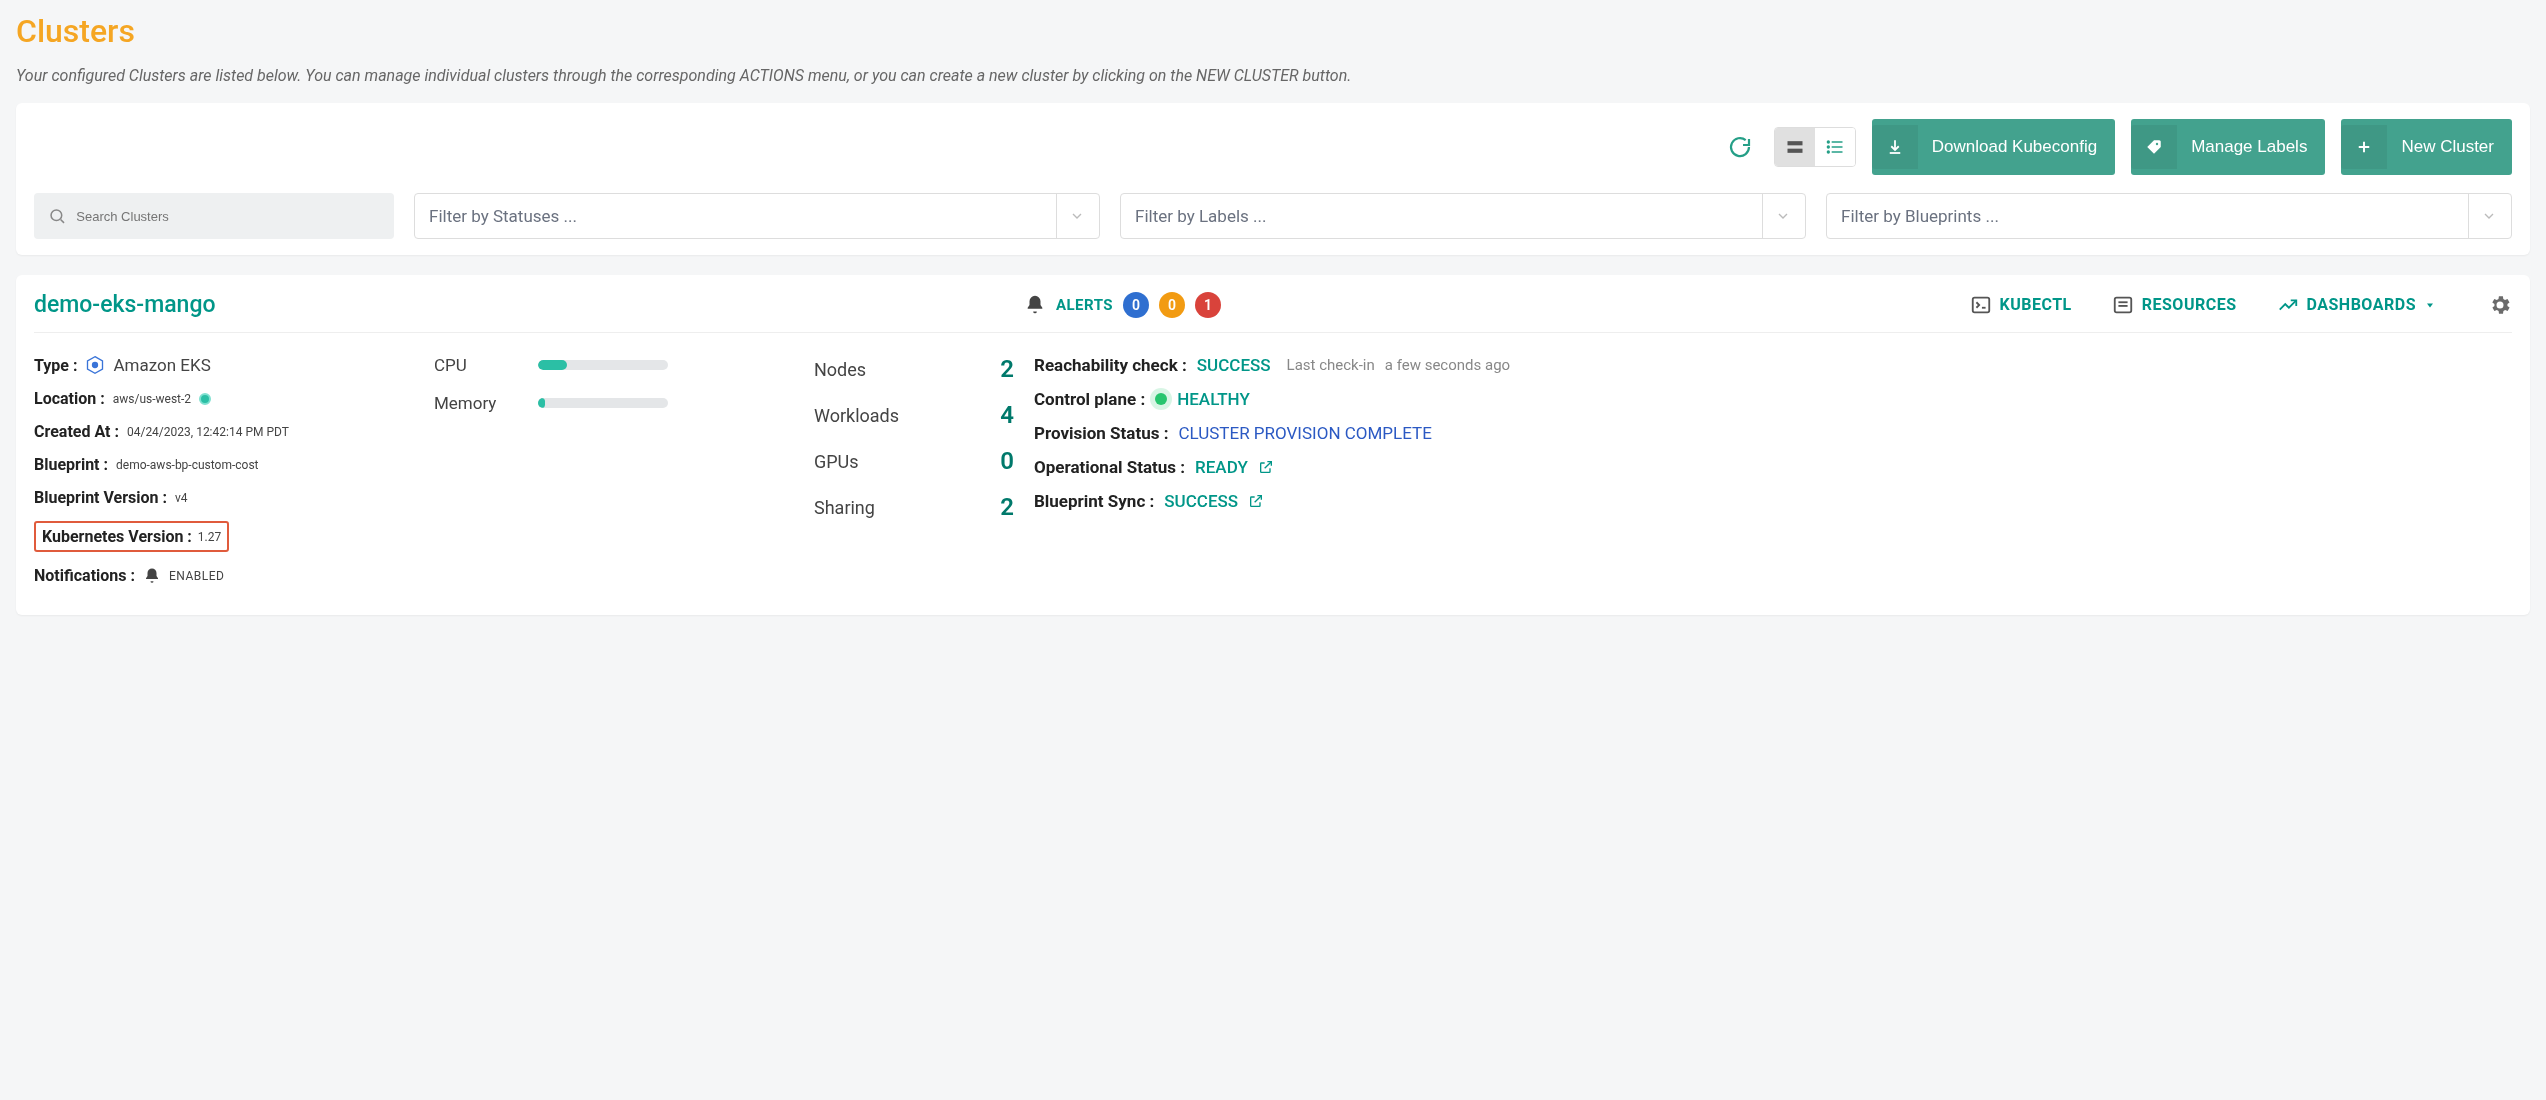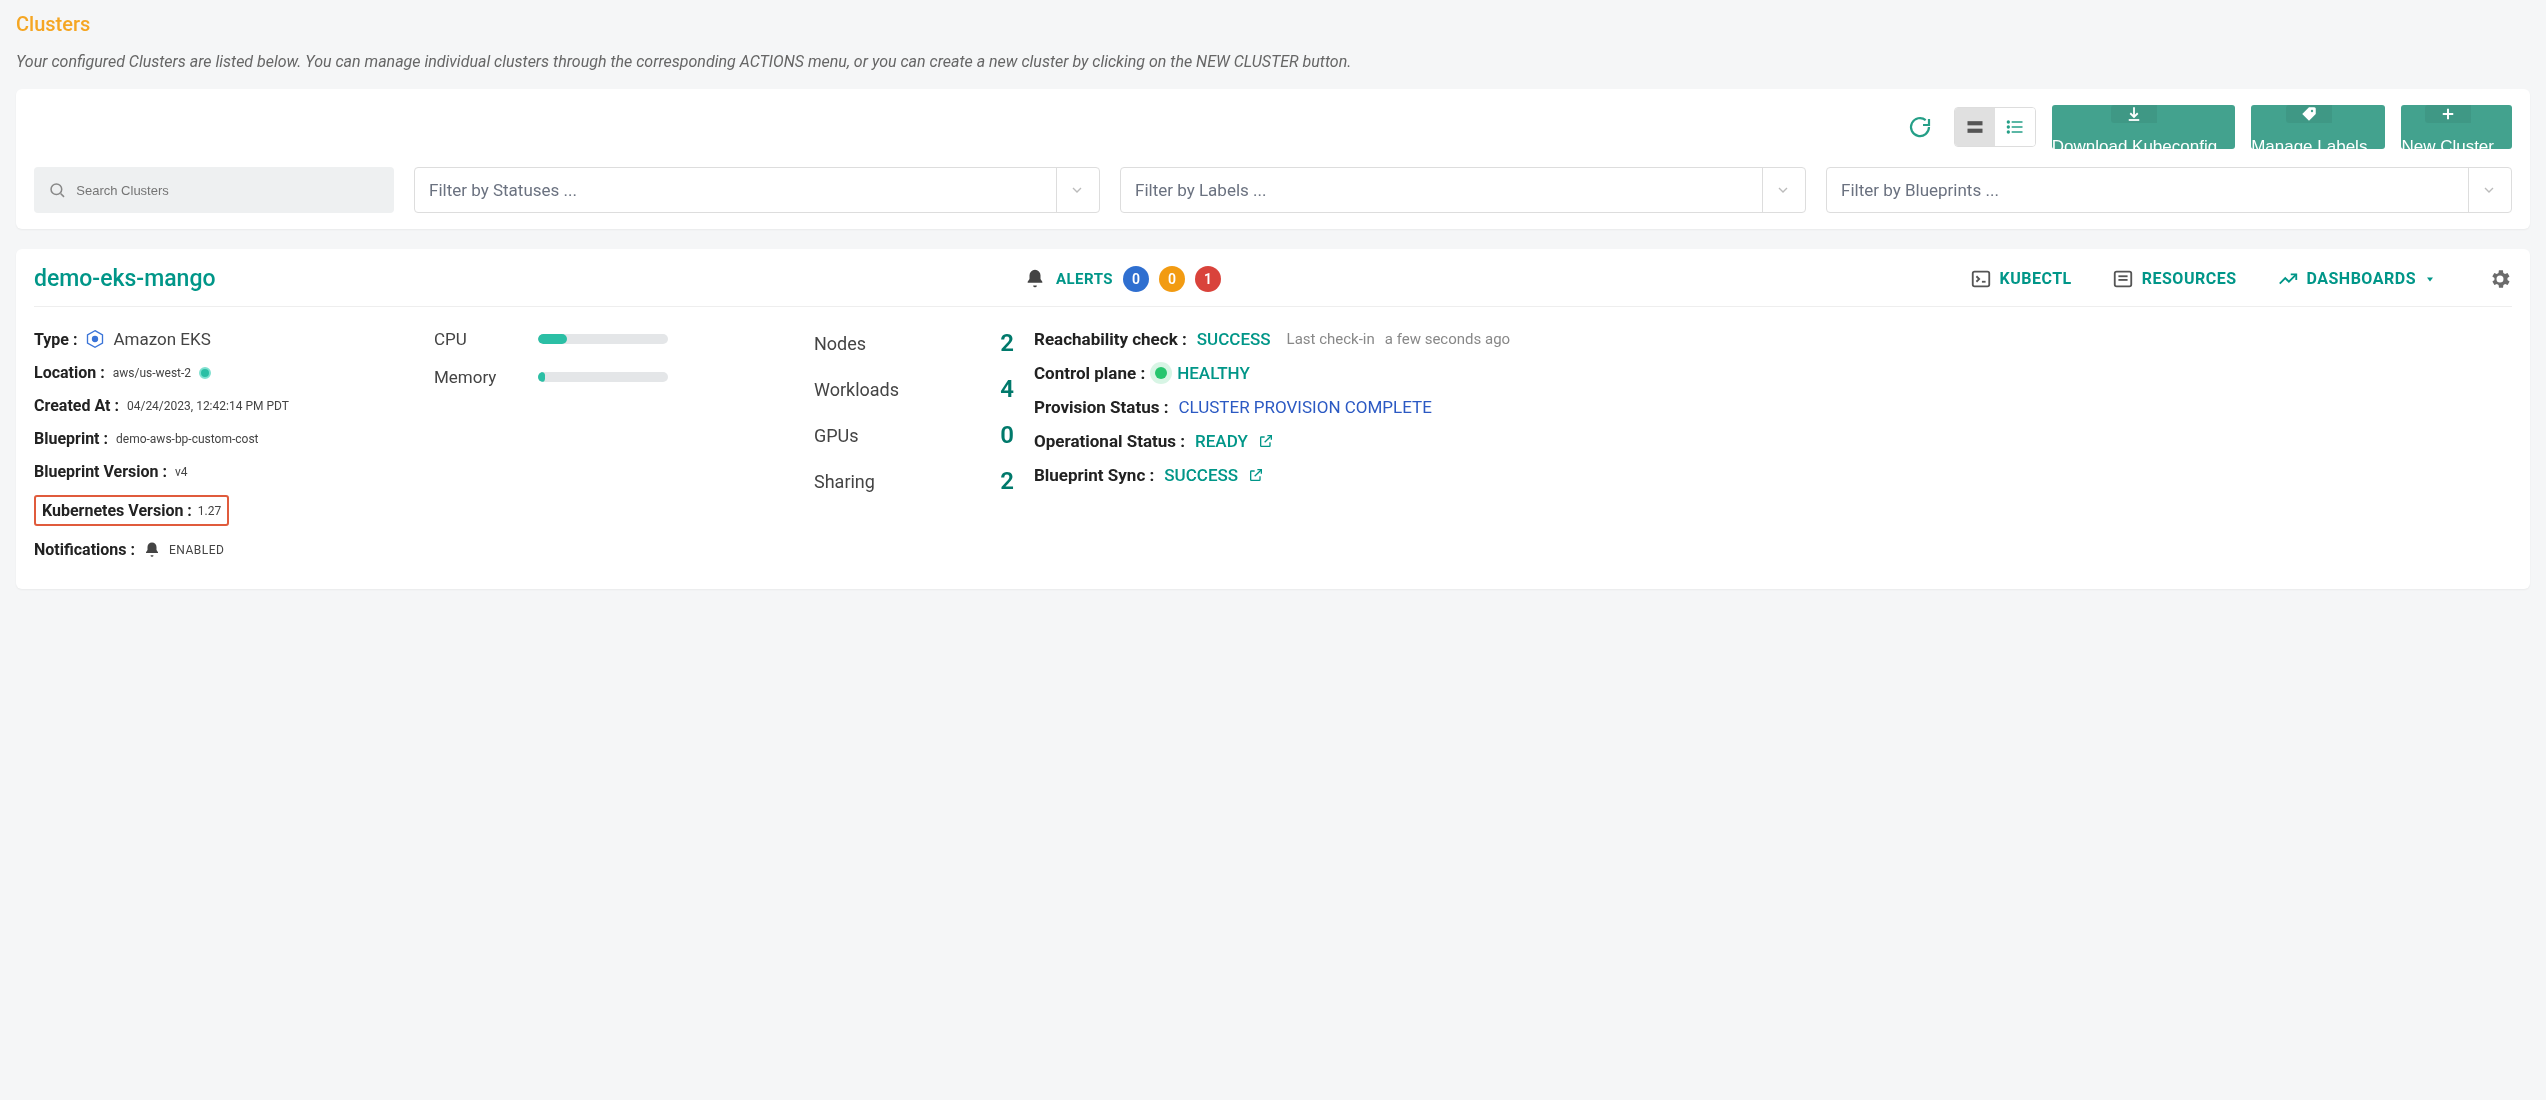--- a/index.html
+++ b/index.html
@@ -7,21 +7,21 @@
     font-family: -apple-system, BlinkMacSystemFont, "Segoe UI", Roboto, Helvetica, Arial, sans-serif;
     background: #f5f6f7;
     color: #333;
     font-size: 15px;
   }
   .page {
     padding: 12px 16px;
   }
   .page-title {
     color: #f5a623;
-    font-size: 20px;
+    font-size: 32px;
     font-weight: 500;
     margin-bottom: 16px;
   }
   .page-subtitle {
     color: #666;
     font-style: italic;
     font-size: 16px;
     margin-bottom: 18px;
   }
   .card {
@@ -65,30 +65,29 @@
     cursor: pointer;
   }
   .view-toggle .seg.active {
     background: #e0e0e0;
     color: #555;
   }
   .btn-green {
     background: #43a28e;
     color: #fff;
     border: none;
-    height: 44px;
+    height: 56px;
     padding: 0 18px 0 0;
     border-radius: 3px;
     display: inline-flex;
     align-items: center;
     font-size: 17px;
     font-weight: 500;
     cursor: pointer;
     gap: 14px;
-    flex-direction: column;
   }
   .btn-green .leading {
     background: rgba(0,0,0,0.06);
     width: 46px;
     height: 44px;
     display: inline-flex;
     align-items: center;
     justify-content: center;
     border-top-left-radius: 3px;
     border-bottom-left-radius: 3px;

